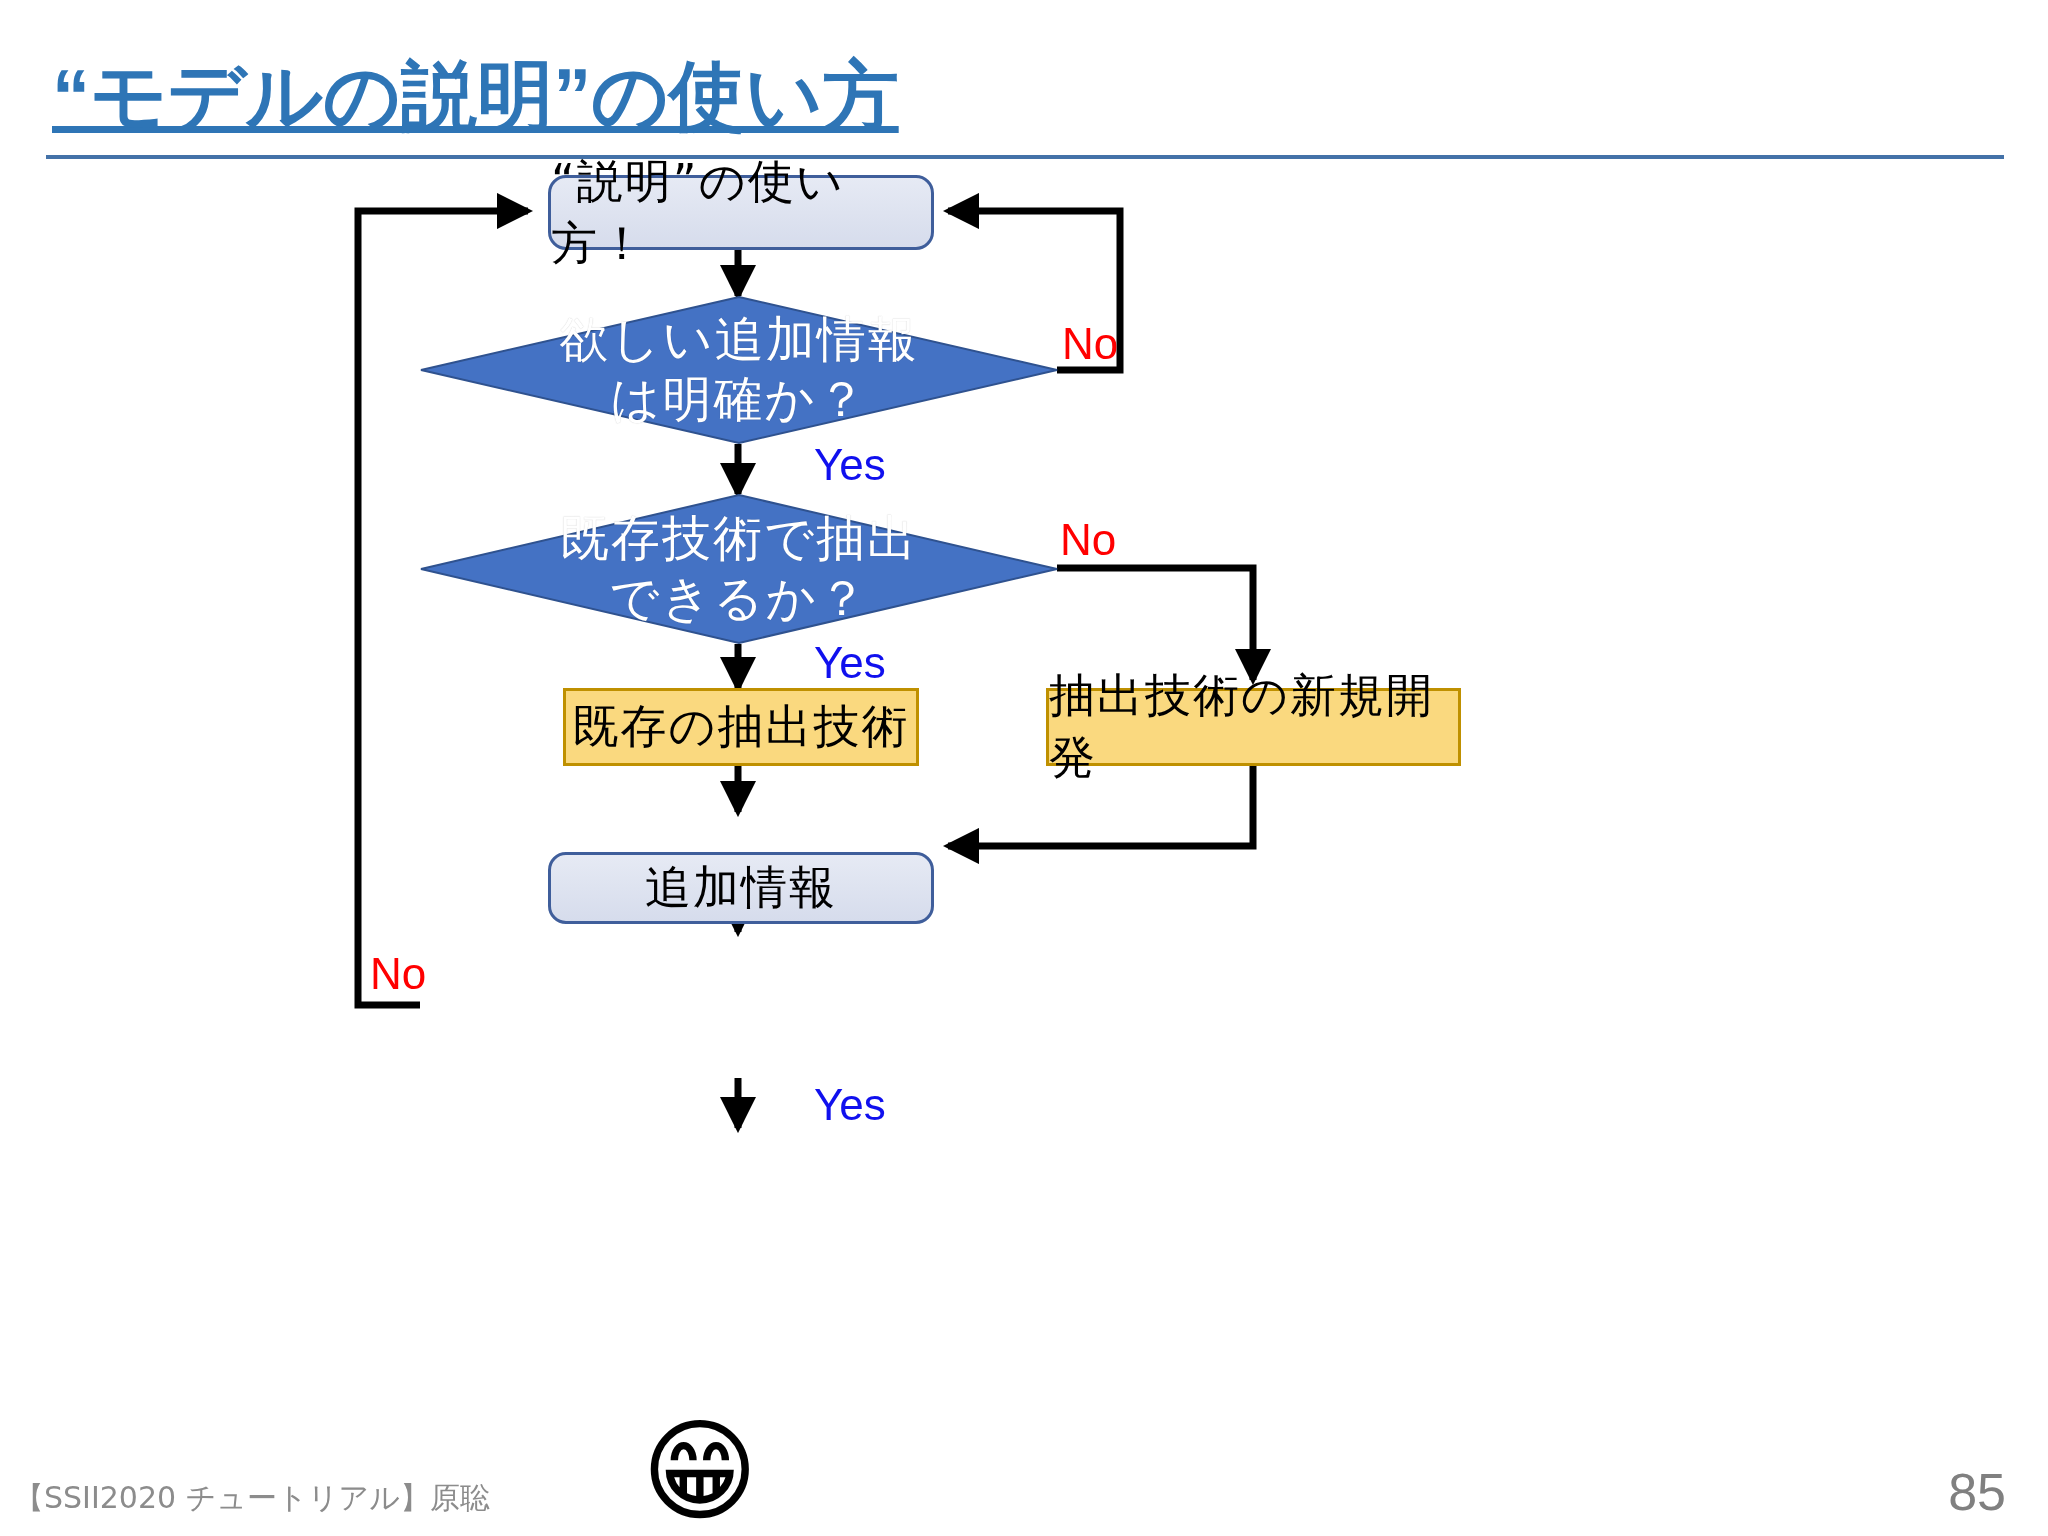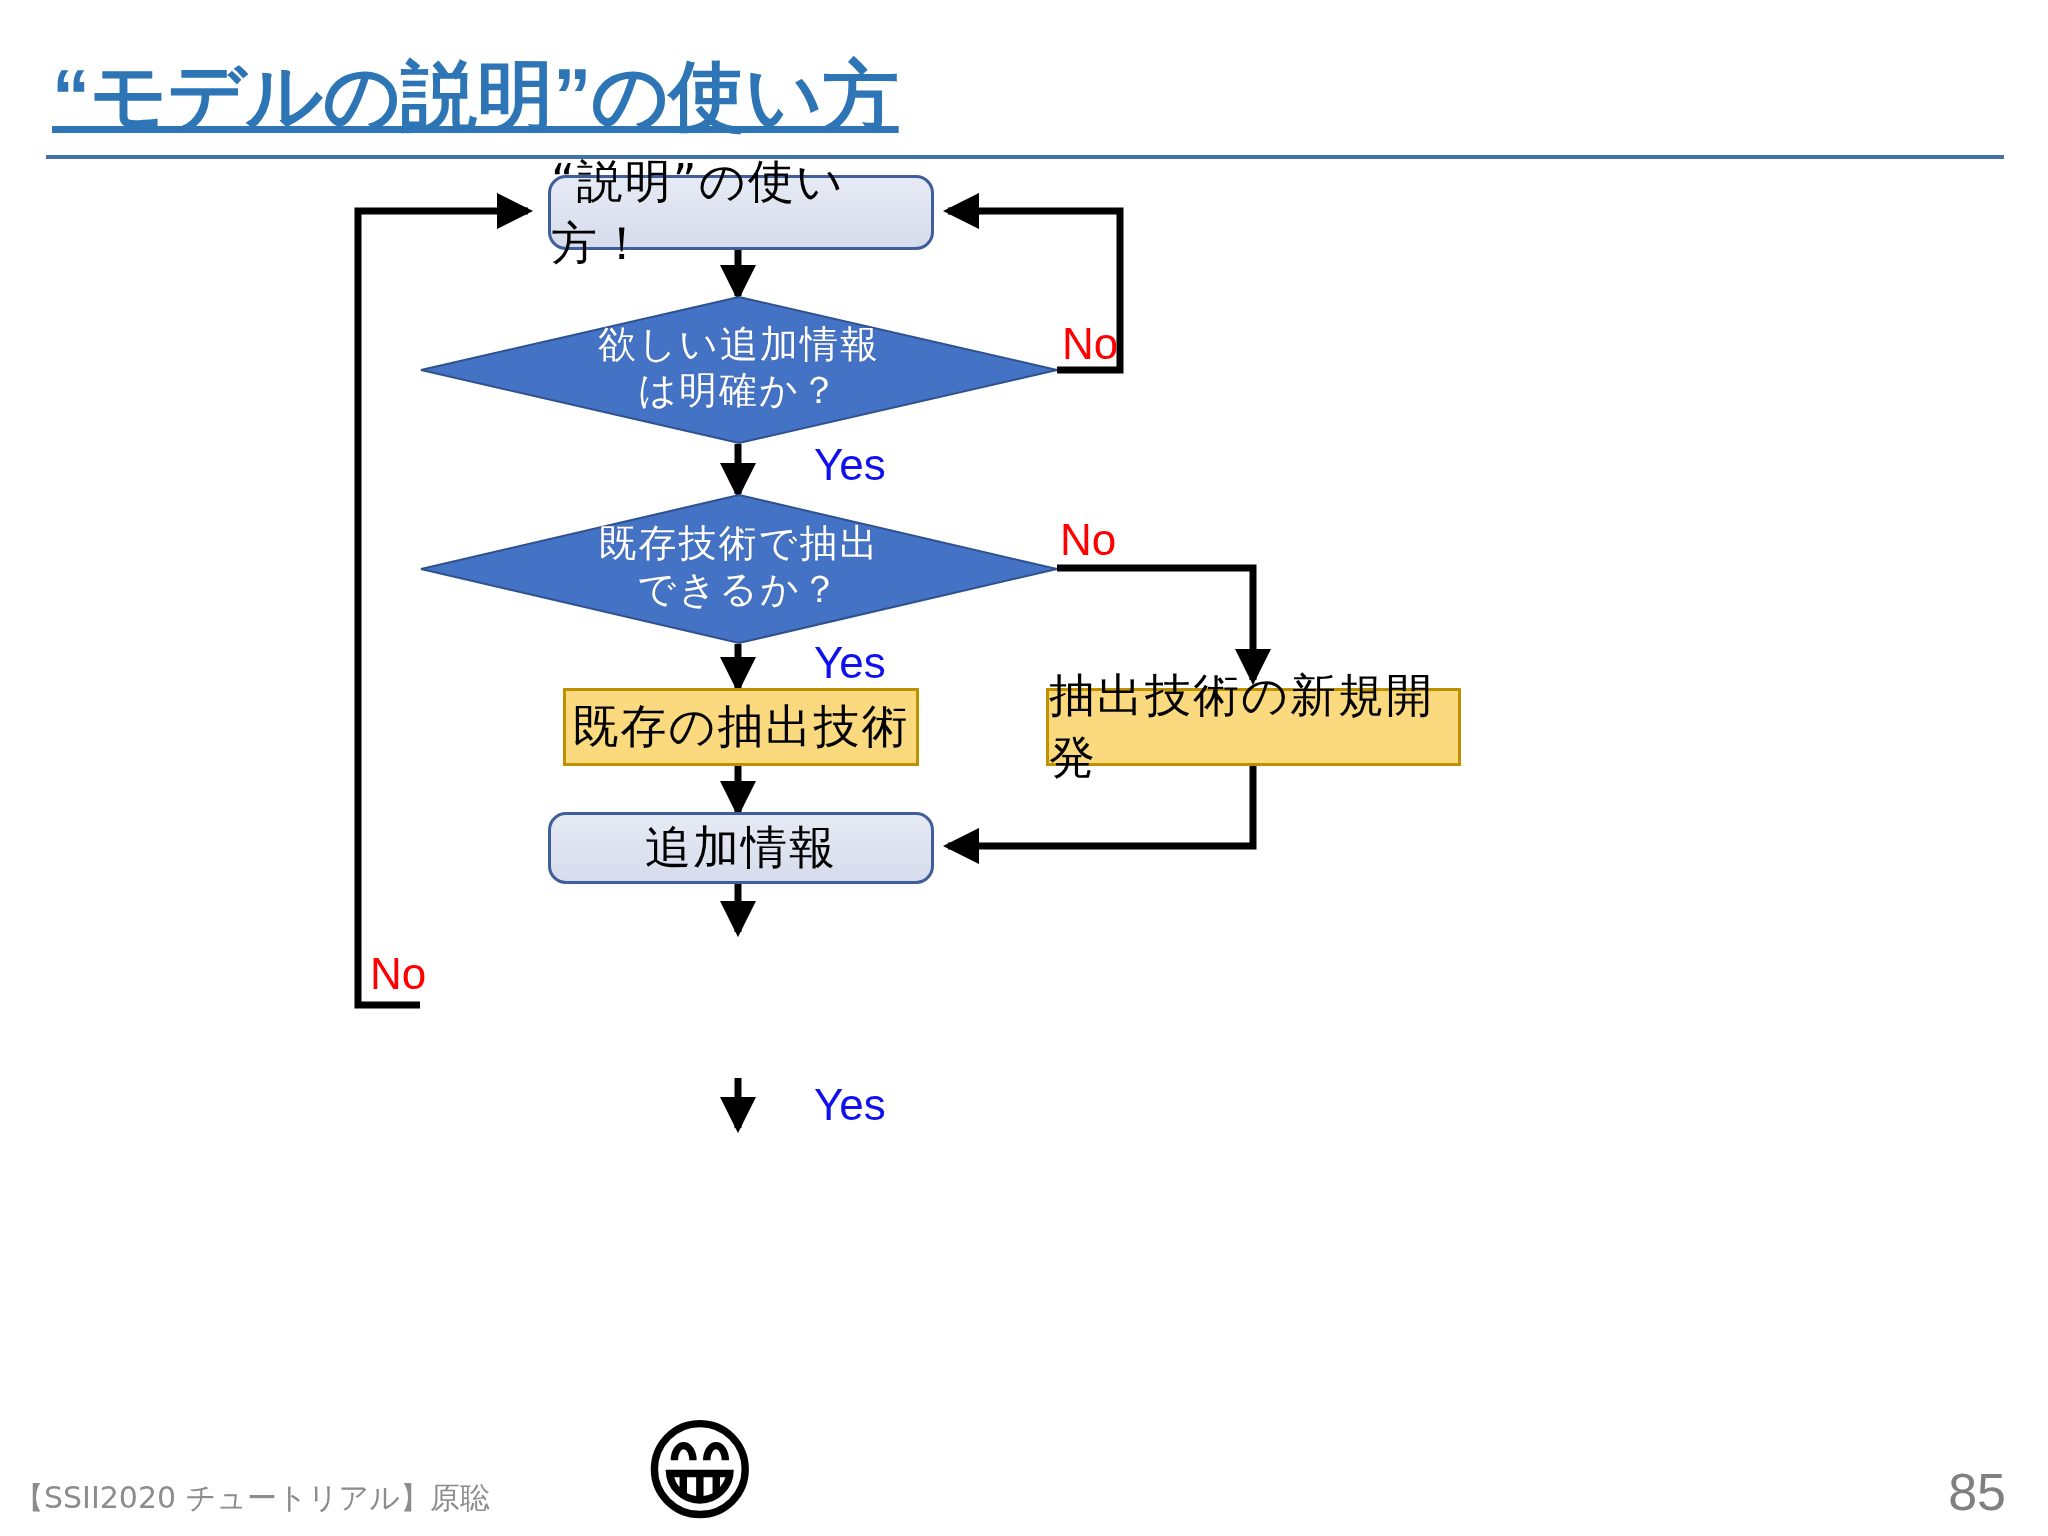--- a/index.html
+++ b/index.html
@@ -34,23 +34,23 @@
     background:#FAD97F;border:3px solid #BF9000;
     display:flex;align-items:center;justify-content:center;
     color:#000;font-size:46px;letter-spacing:2px;
     font-family:"DejaVu Sans","Liberation Sans",sans-serif;
   }
   .diamond{position:absolute;}
   .diamond svg{position:absolute;inset:0;width:100%;height:100%;}
   .diamond .dlabel{
     position:absolute;inset:0;display:flex;flex-direction:column;
     align-items:center;justify-content:center;
-    color:#ffffff;font-size:38px;line-height:1.22;letter-spacing:2px;
+    color:#ffffff;font-size:49px;line-height:1.22;letter-spacing:2px;
     text-align:left;
-    font-family:Liberation Mono, monospace;
+    font-family:Liberation Serif, serif;
     text-shadow:0 0 1px rgba(0,0,0,.25);
   }
 
   
   .elabel{
     position:absolute;font-size:44px;line-height:44px;white-space:nowrap;
     font-family:"Liberation Sans","DejaVu Sans",sans-serif;
   }
   .lbl-no{color:#FF0000;}
   .lbl-yes{color:#1010EE;margin-left:48px;}
@@ -146,21 +146,21 @@
   <div class="elabel lbl-yes" style="left:766px;top:641px;">Yes</div>
 
   <div class="action" style="left:563px;top:688px;width:356px;height:78px;">
     <span>既存の抽出技術</span>
   </div>
 
   <div class="action" style="left:1046px;top:688px;width:415px;height:78px;">
     <span>抽出技術の新規開発</span>
   </div>
 
-  <div class="proc" style="left:548px;top:812px;width:386px;height:72px;">
+  <div class="proc" style="left:548px;top:852px;width:386px;height:72px;">
     <span>追加情報</span>
   </div>
 
 
   <div class="elabel lbl-no" style="left:370px;top:952px;">No</div>
   <div class="elabel lbl-yes" style="left:766px;top:1083px;">Yes</div>
 
   <div id="smiley">😁</div>
 
   <div id="footer">【SSII2020 チュートリアル】原聡</div>

